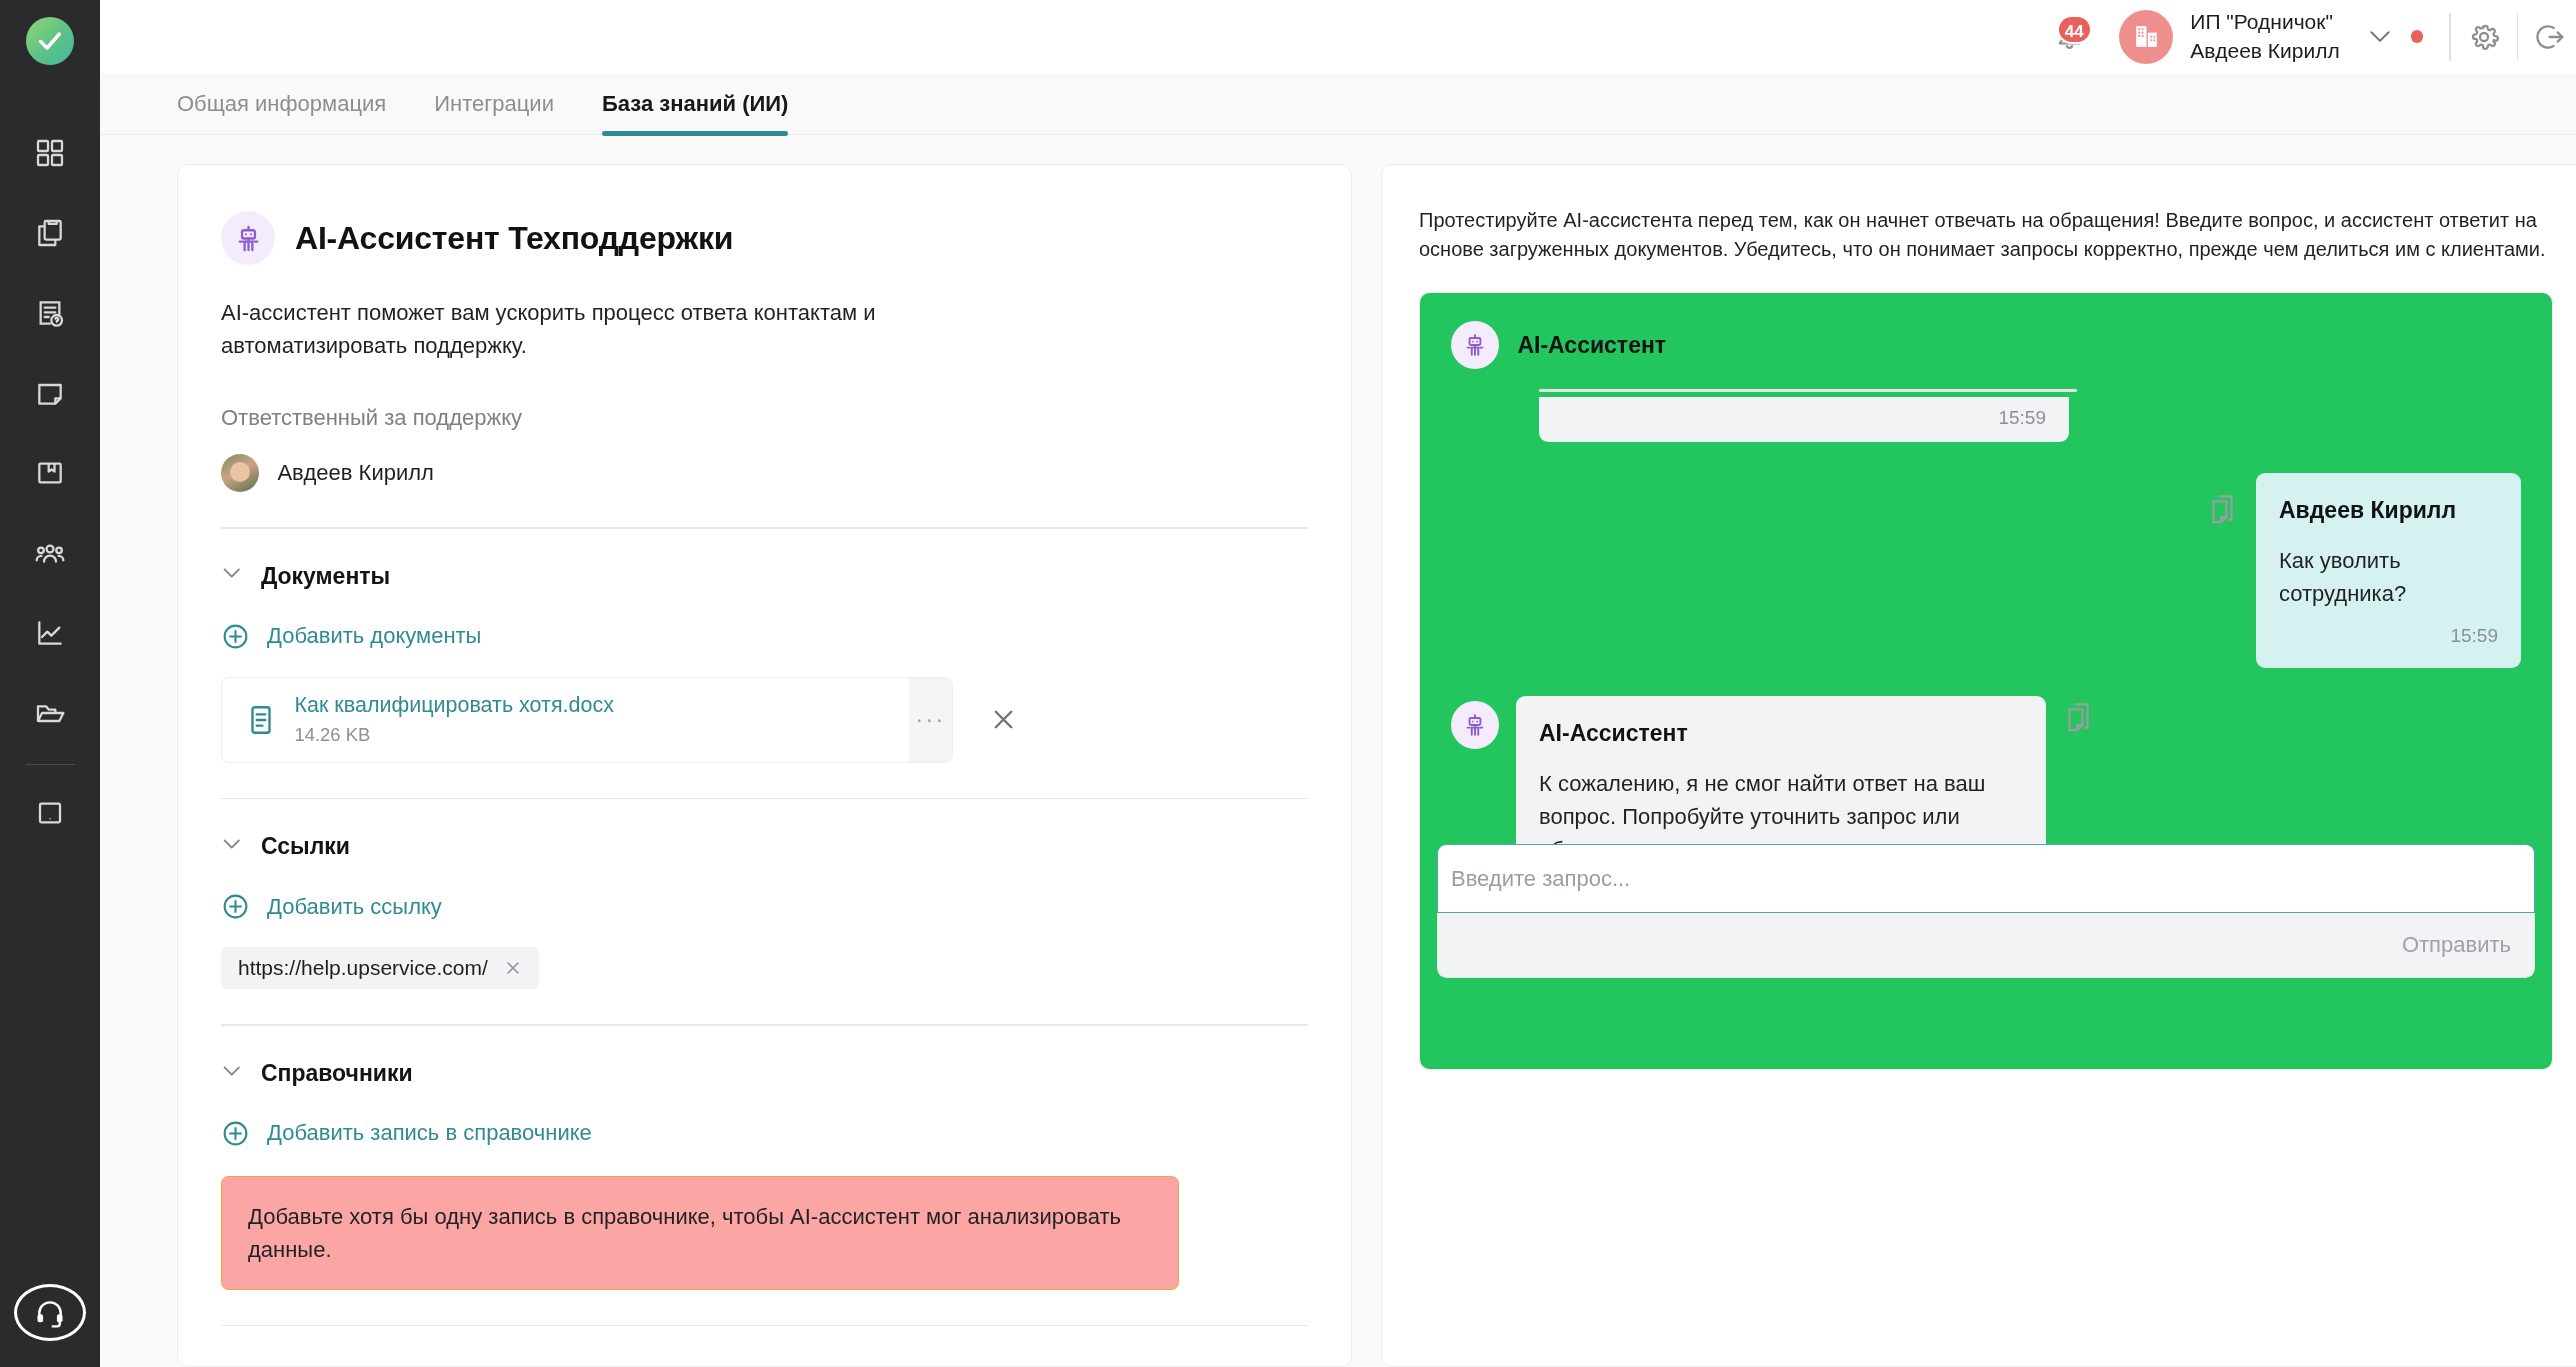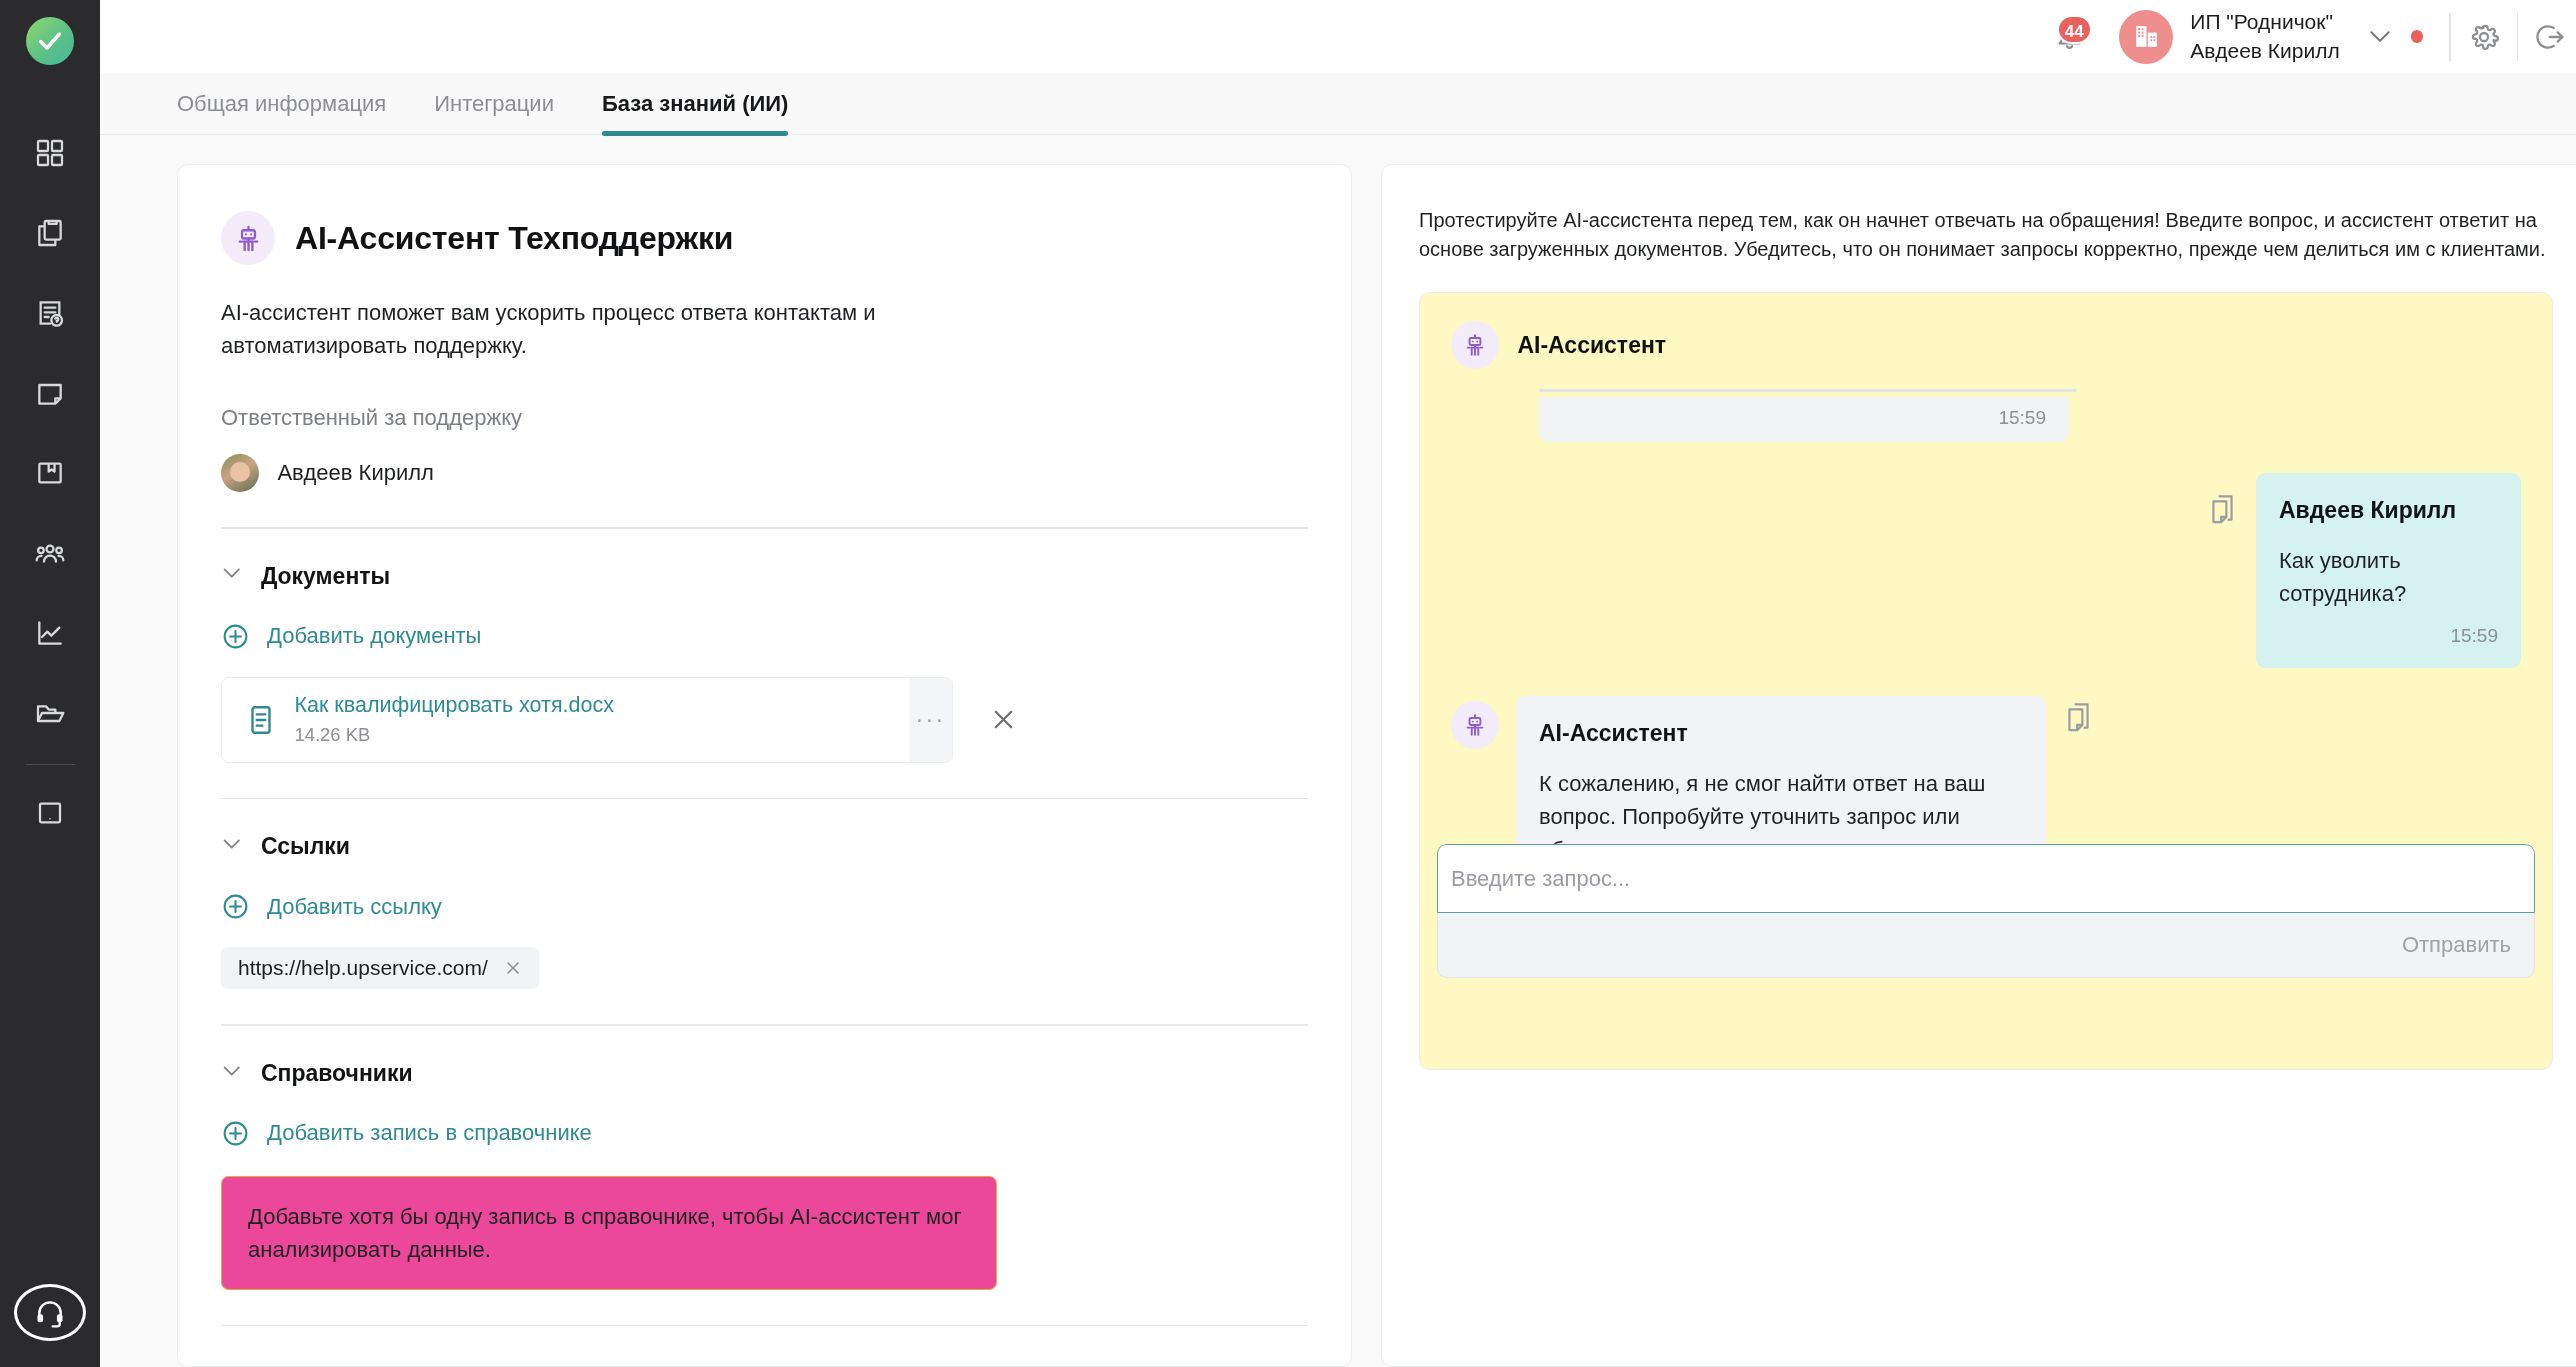--- a/index.html
+++ b/index.html
@@ -156,30 +156,30 @@
 
   .chip {
     display:inline-flex; align-items:center; gap: 15.4px; margin-top: 26px;
     background:#f2f3f4; border-radius: 6.1px; padding: 9.2px 15.4px 9.2px 17px;
   }
   .chip-text { font-size: 21px; color:#1d1f21; }
   .chip-x { color:#8a8d91; width: 20px; height: 20px; display:flex; align-items:center;}
   .chip-x svg { width: 20px; height: 20px; }
 
   .alert {
-    margin-top: 28px; width: 776px;
-    background: #ec4899; border: 1.5px solid #e8a93c; border-radius: 7.7px;
+    margin-top: 28px; width: 958px;
+    background: #fca5a5; border: 1.5px solid #e8a93c; border-radius: 7.7px;
     padding: 23px 26px; font-size: 22px; color:#1f2123; line-height: 1.5;
   }
 
   
   .test-desc { font-size: 20px; color:#1f2123; line-height: 1.45; }
   .chatbox {
     margin-top: 28px; border: 1.5px solid #eceded; border-radius: 10.8px;
-    height: 778px; background:#fef9c3; padding: 0 0 0 0; position: relative; overflow: hidden;
+    height: 778px; background:#22c55e; padding: 0 0 0 0; position: relative; overflow: hidden;
   }
   .chat-scroll { position:absolute; left:0; right:0; top:0; bottom: 0; padding: 28px 31px 0 31px; overflow: hidden;}
   .msg-ai-head { display:flex; align-items:center; gap: 18.4px; }
   .msg-ai-name { font-size: 23px; font-weight:700; color:#111214; }
   .divider-line { height: 3.1px; background:#e3e4e6; border-radius:1.5px; margin: 20px 0 0 88px; width: 538px;}
   .bubble-gray {
     background:#f2f3f4; border-radius: 9.2px; padding: 20px 23px 17px 23px; color:#1f2123;
     font-size: 22px; line-height:1.5;
   }
   .bubble-teal {

